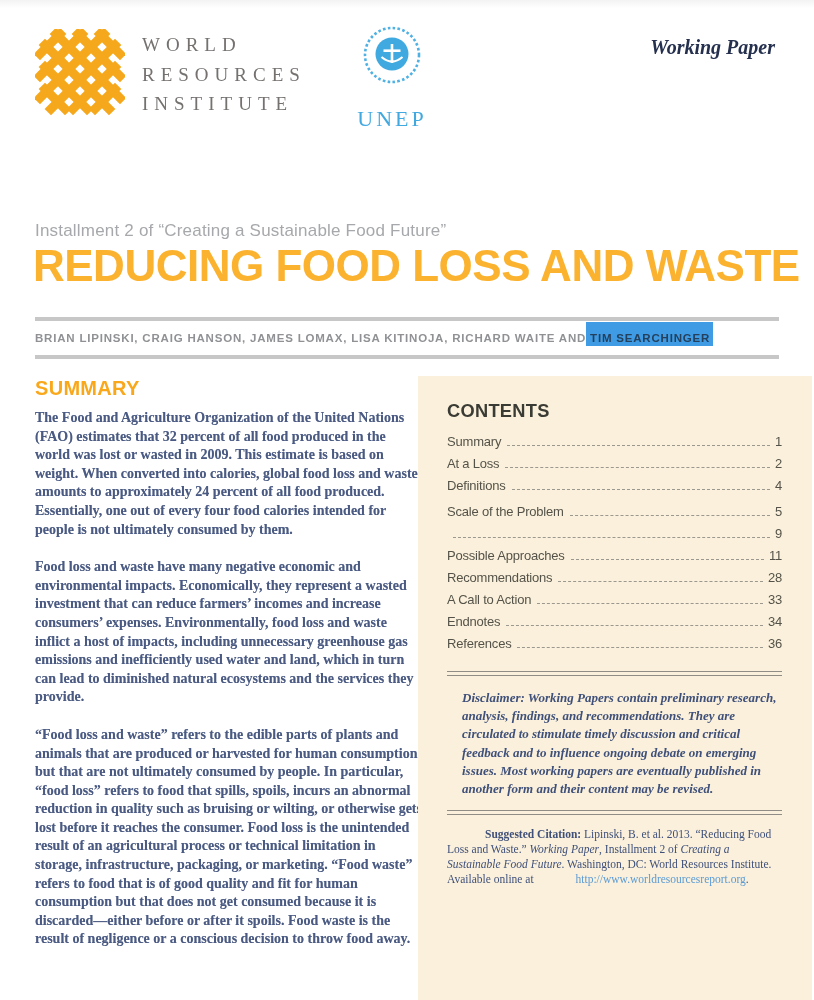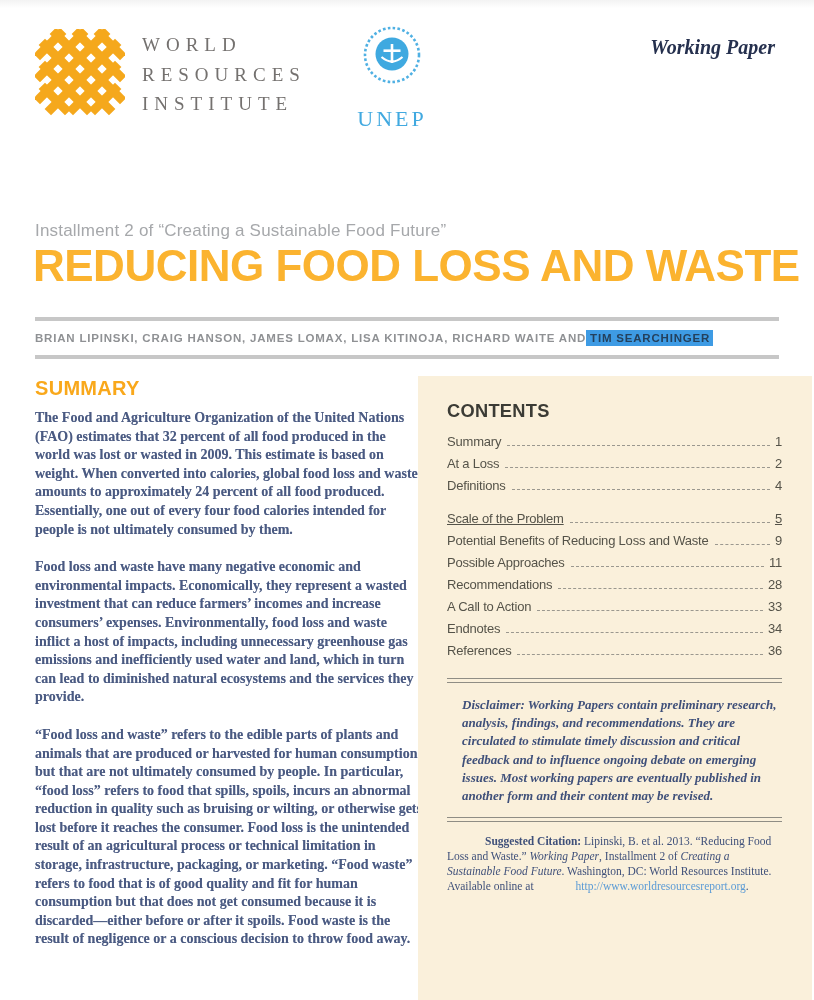--- a/index.html
+++ b/index.html
@@ -42,21 +42,21 @@
     white-space:nowrap;
   }
   .rule { position:absolute; left:35px; width:744px; height:4px; background:#c7c7c7; }
   .rule-1 { top:317px; }
   .rule-2 { top:355px; }
   .authors {
     position:absolute; left:35px; top:332px; width:760px;
     font-size:11.5px; font-weight:bold; letter-spacing:0.8px; color:#8f9194;
     white-space:nowrap;
   }
-  .authors .hl { background:#3e9be4; color:#24405c; padding:2px 3px 2px 4px; }
+  .authors .hl { background:#3e9be4; color:#24405c; padding:10px 3px 2px 4px; }
 
   
   .left-col { position:absolute; left:35px; top:377px; width:388px; }
   .summary-heading {
     margin:0 0 9px 0; font-size:20px; font-weight:bold;
     letter-spacing:0.3px; color:#f9a81b;
   }
   .body-para {
     margin:0 0 19px 0; font-family:"Liberation Serif", serif;
     font-size:14px; font-weight:bold; color:#4a5a82; line-height:18.6px;
@@ -69,21 +69,21 @@
     background:#faf0db; box-sizing:border-box; padding:24px 30px 0 29px;
   }
   .contents-heading {
     margin:0 0 12px 0; font-size:19px; font-weight:bold; letter-spacing:0.3px;
     color:#3b3b35; transform:scaleX(0.96); transform-origin:left;
   }
   .toc-row {
     display:flex; align-items:baseline; height:22px;
     font-size:13px; color:#555349; letter-spacing:-0.2px; cursor:pointer;
   }
-  .toc-row.group-gap { margin-top:11px;text-decoration:underline; }
+  .toc-row.group-gap { margin-top:4px; }
   .toc-leader { flex:1; border-bottom:1.5px dashed #9b988f; margin:0 5px 3px 6px; }
   .box-rule {
     height:3px; border-top:1.5px solid #8f8d85; border-bottom:1.5px solid #8f8d85;
   }
   .box-rule-1 { margin-top:13px; }
   .disclaimer {
     margin:13px 0 12px 15px; font-family:"Liberation Serif", serif;
     font-style:italic; font-weight:bold; font-size:13px; color:#3f507a;
     line-height:18.2px;
   }
@@ -167,21 +167,20 @@
       <span>Definitions</span>
       <span class="toc-leader"></span>
       <span class="toc-page">4</span>
     </div>
     <div class="toc-row group-gap">
       <span>Scale of the Problem</span>
       <span class="toc-leader"></span>
       <span class="toc-page">5</span>
     </div>
     <div class="toc-row">
-      <span>Potential Benefits of Reducing Loss and Waste</span>
       <span class="toc-leader"></span>
       <span class="toc-page">9</span>
     </div>
     <div class="toc-row">
       <span>Possible Approaches</span>
       <span class="toc-leader"></span>
       <span class="toc-page">11</span>
     </div>
     <div class="toc-row">
       <span>Recommendations</span>

